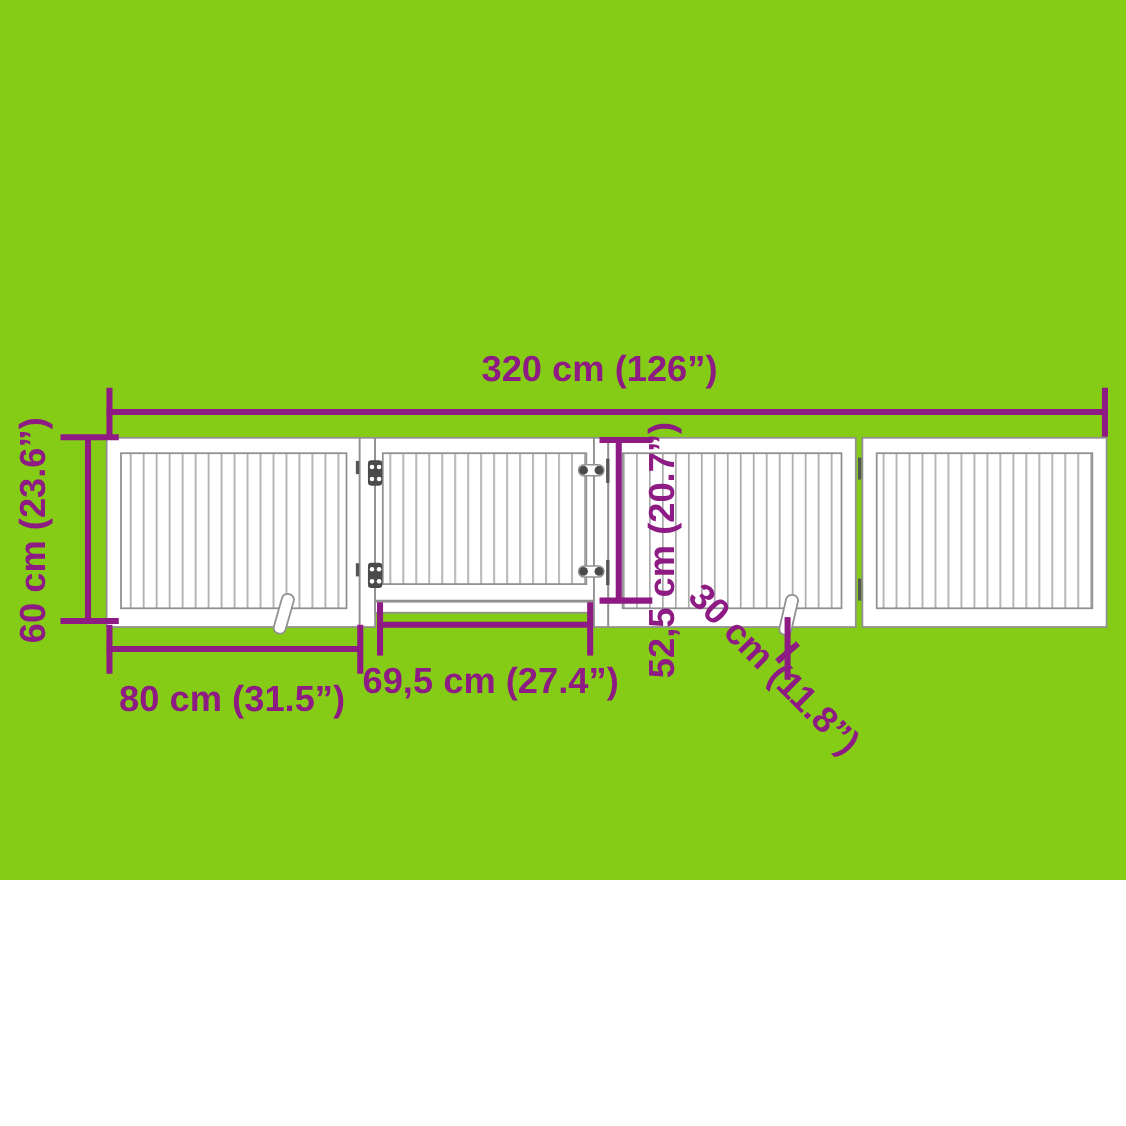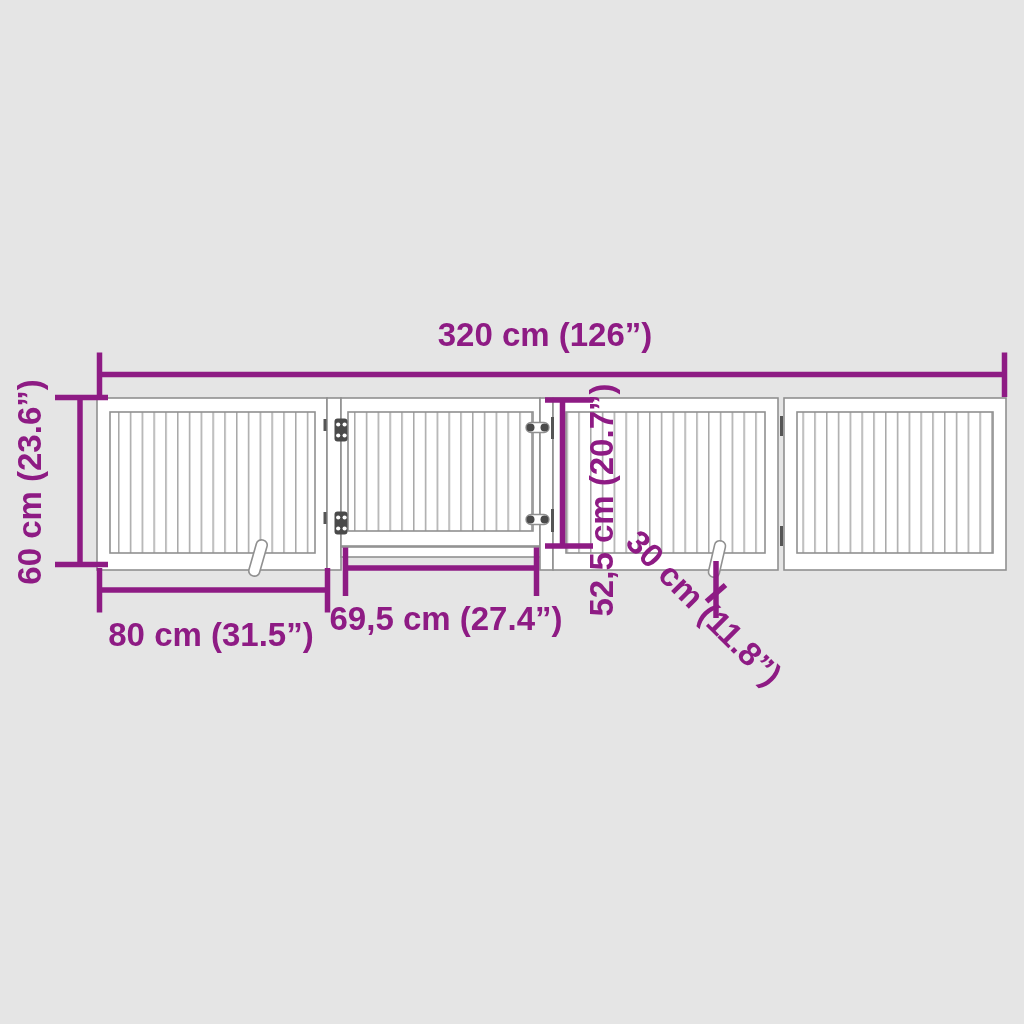--- a/index.html
+++ b/index.html
@@ -3,22 +3,22 @@
 <meta charset="utf-8">
 <style>
   html, body {
     margin: 0;
     padding: 0;
     background: #ffffff;
   }
   .stage {
     position: relative;
     width: 1024px;
-    height: 1024px;
-    background: #e5e5e5;
+    height: 800px;
+    background: #84cc16;
     overflow: hidden;
   }
   svg {
     display: block;
   }
   svg text {
     font-family: "Liberation Sans", "DejaVu Sans", sans-serif;
     font-weight: 700;
     font-size: 33px;
   }

